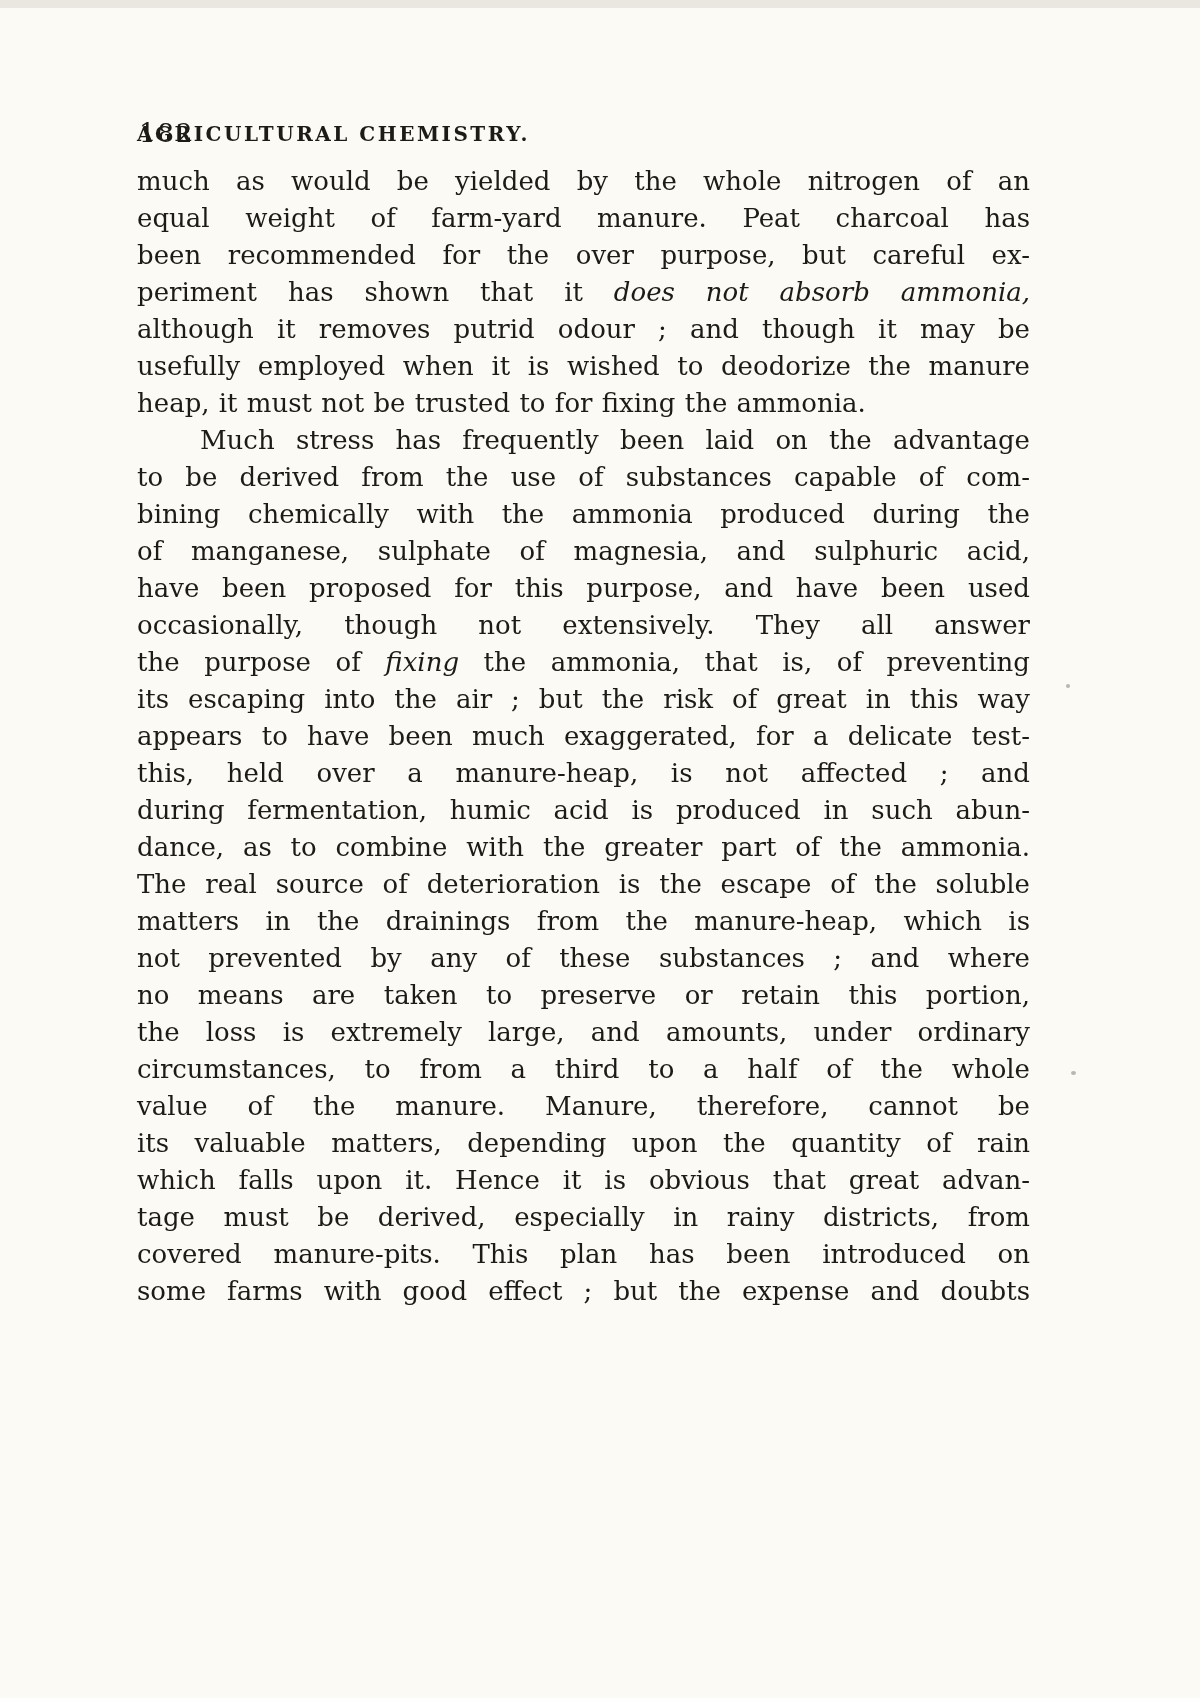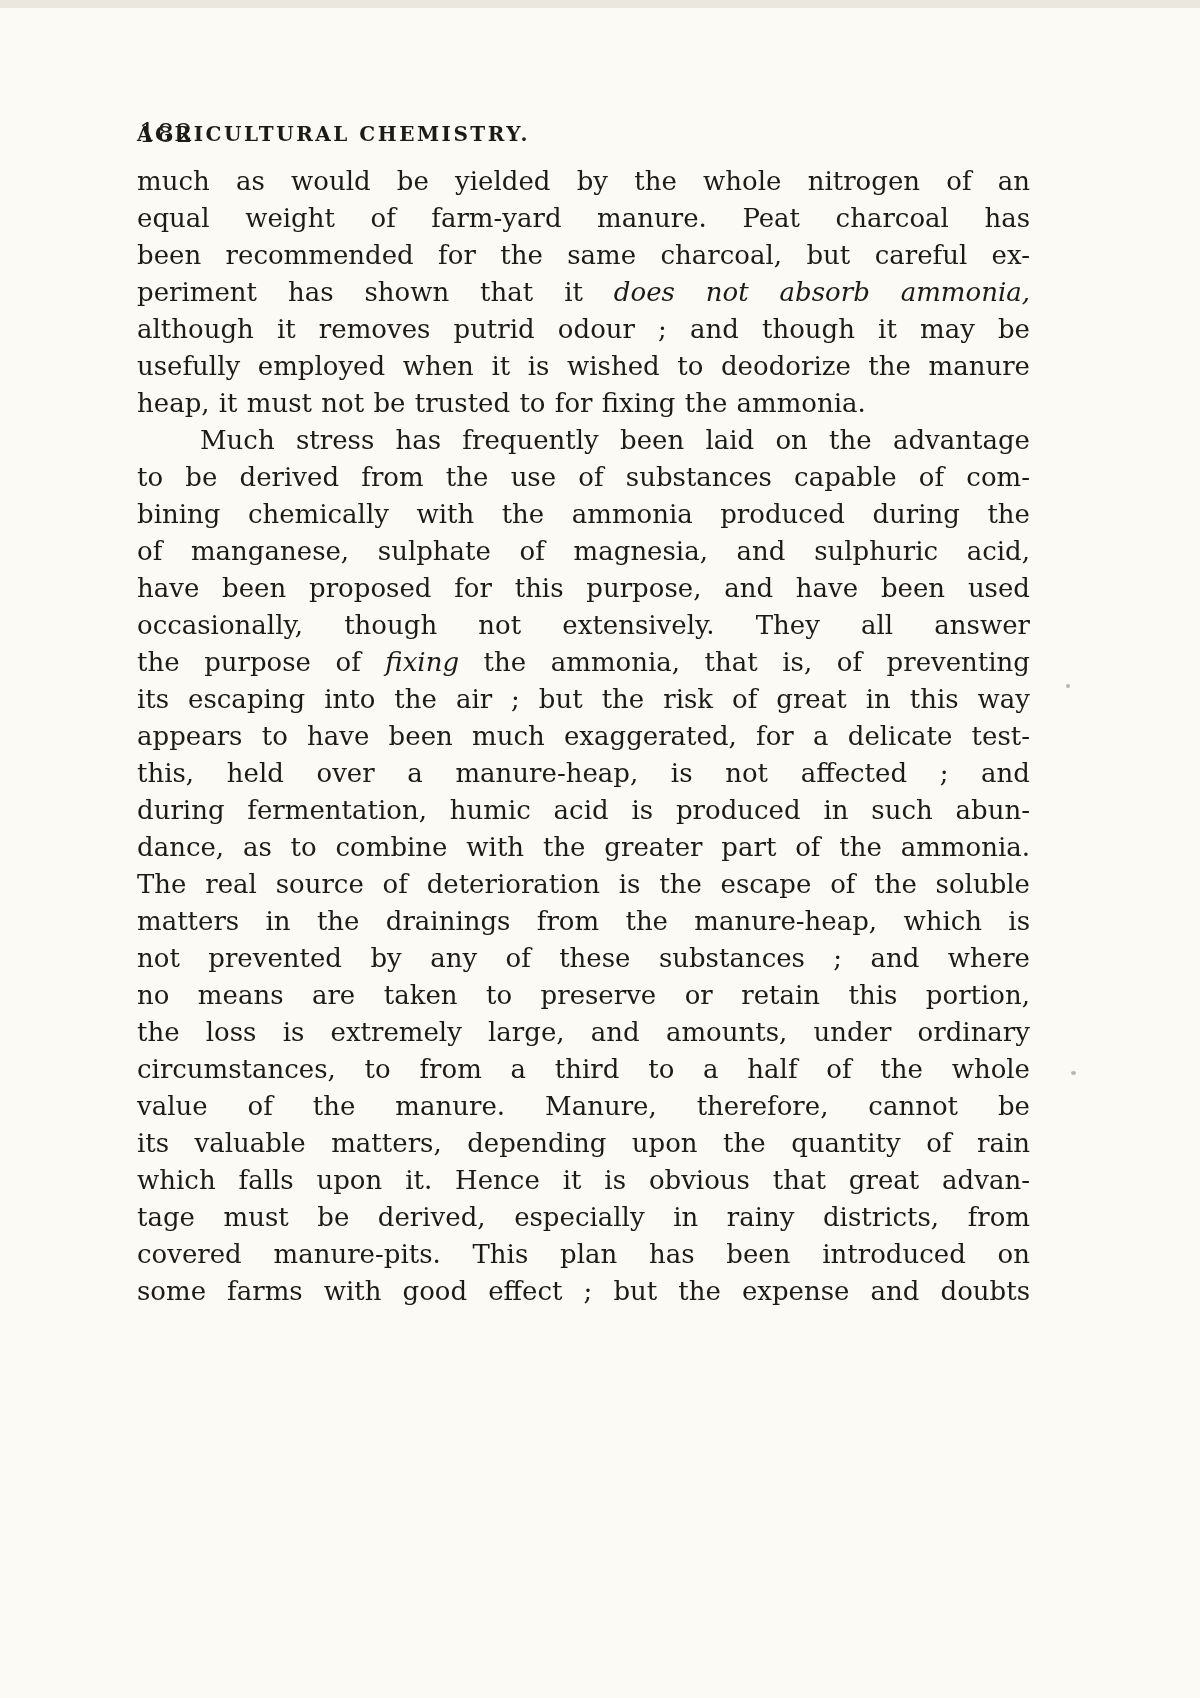--- a/index.html
+++ b/index.html
@@ -75,21 +75,21 @@
 
 <div class="page">
   <div class="header-row">
     <div class="page-number">182</div>
     <div class="running-header">AGRICULTURAL CHEMISTRY.</div>
   </div>
   <div class="text-body">
       <div class="paragraph">
         <div class="line"><span>much as would be yielded by the whole nitrogen of an</span></div>
         <div class="line"><span>equal weight of farm-yard manure.  Peat charcoal has</span></div>
-        <div class="line"><span>been recommended for the same charcoal, but careful ex-</span></div>
+        <div class="line"><span>been recommended for the over purpose, but careful ex-</span></div>
         <div class="line"><span>periment has shown that it </span><i>does not absorb ammonia,</i></div>
         <div class="line"><span>although it removes putrid odour ; and though it may be</span></div>
         <div class="line"><span>usefully employed when it is wished to deodorize the manure</span></div>
         <div class="line para-end"><span>heap, it must not be trusted to for fixing the ammonia.</span></div>
       </div>
       <div class="paragraph">
         <div class="line indent"><span>Much stress has frequently been laid on the advantage</span></div>
         <div class="line"><span>to be derived from the use of substances capable of com-</span></div>
         <div class="line"><span>bining chemically with the ammonia produced during the</span></div>
         <div class="line"><span>of manganese, sulphate of magnesia, and sulphuric acid,</span></div>

